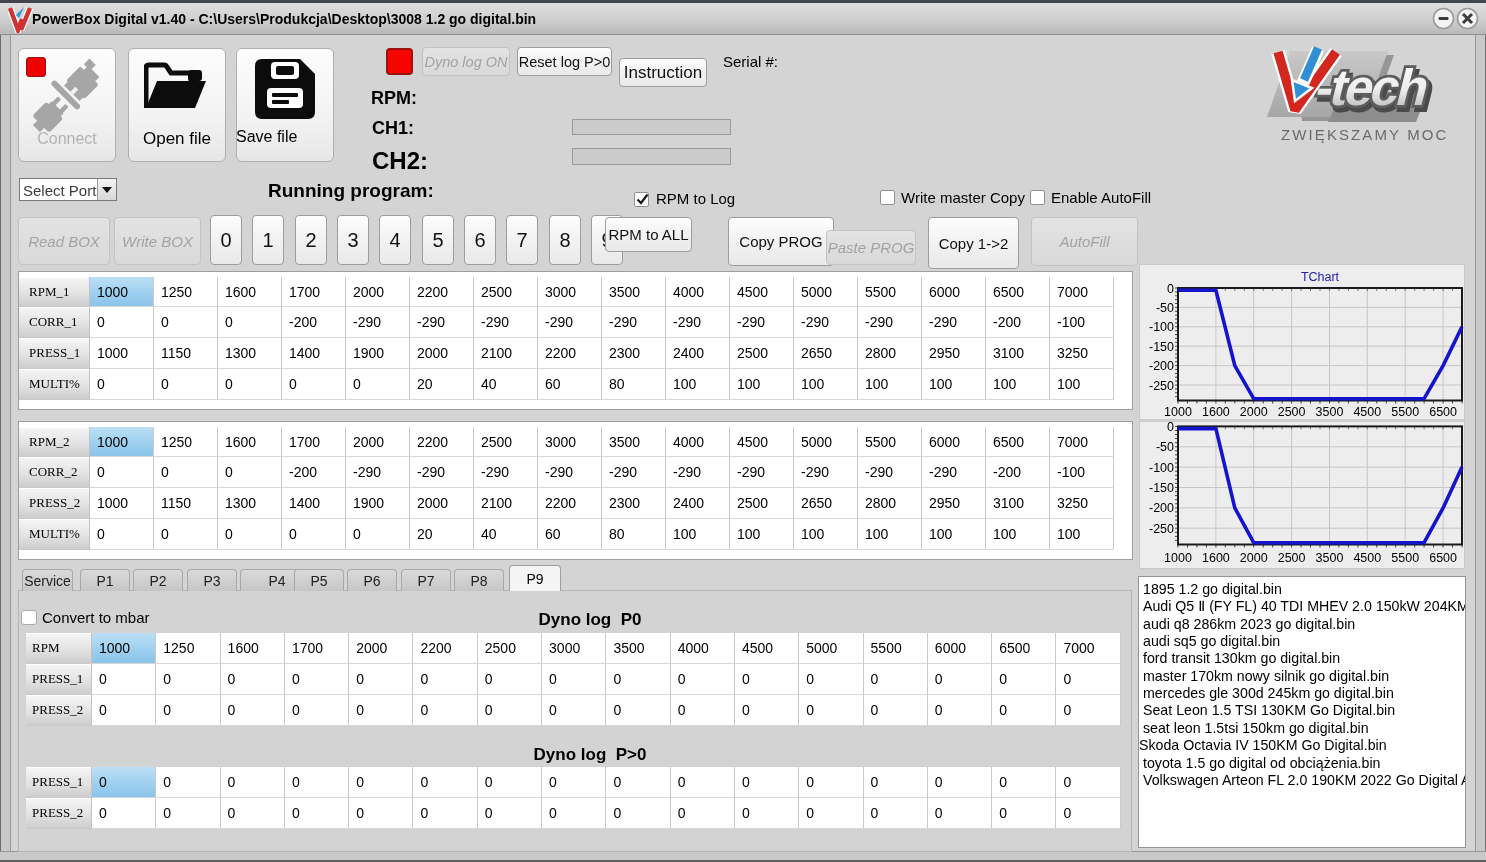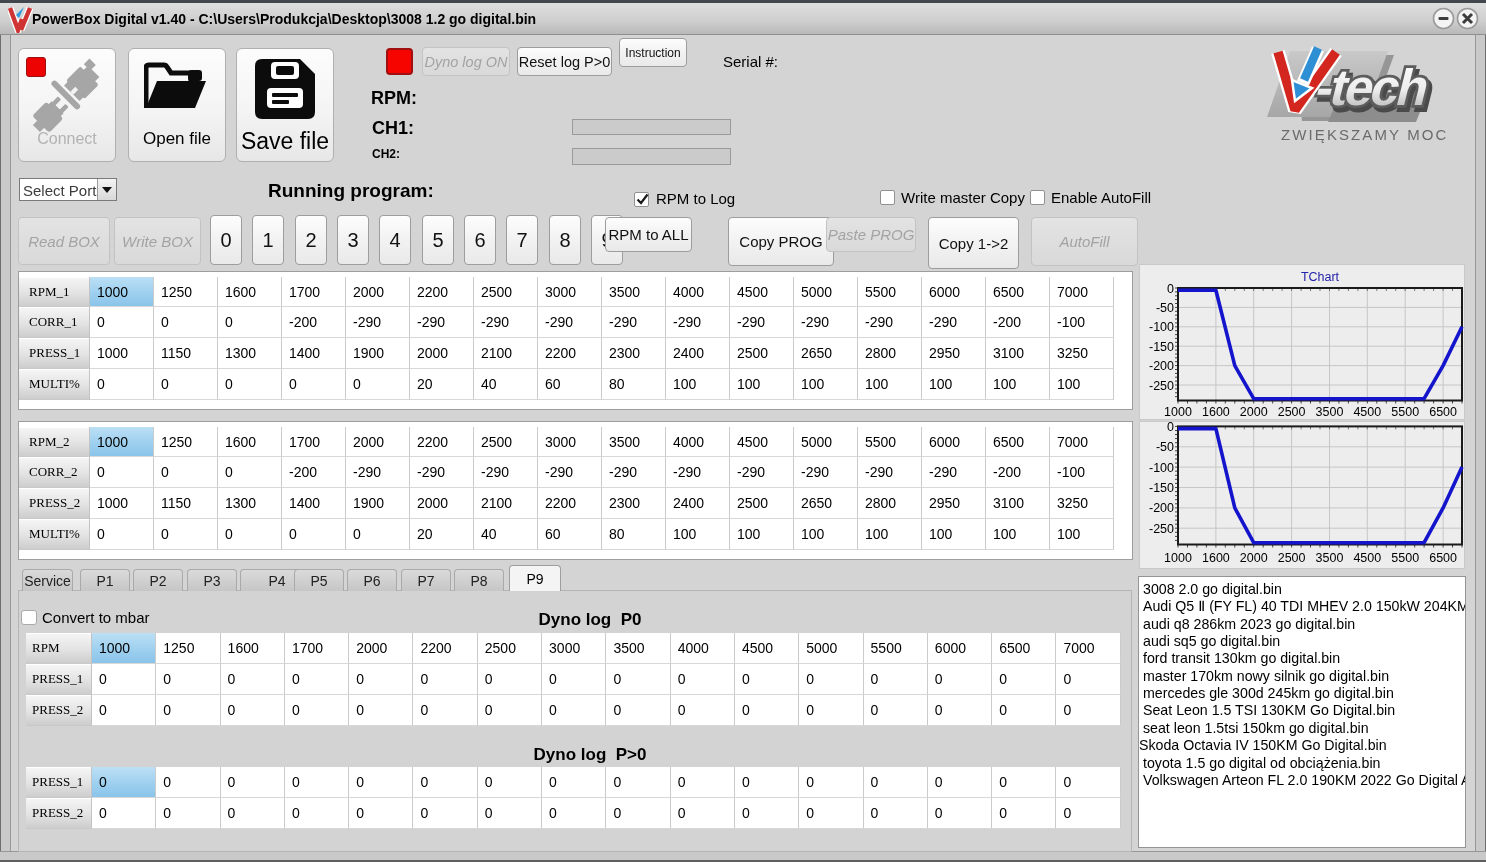--- a/index.html
+++ b/index.html
@@ -75,29 +75,29 @@
 <div class="abs" style="left:128px;top:129px;width:98px;text-align:center;font-size:17px;color:#000">Open file</div>
 <div class="bigbtn" style="left:236px;top:48px"></div>
 <svg class="abs" style="left:254px;top:58px" width="62" height="62" viewBox="0 0 62 62">
 <path d="M8,1 L46,1 L61,16 L61,54 Q61,61 54,61 L8,61 Q1,61 1,54 L1,8 Q1,1 8,1 Z" fill="#0c0c0c"></path>
 <rect x="17" y="4" width="28" height="17" rx="4" fill="#fff"></rect>
 <rect x="22" y="8" width="18" height="9" rx="2" fill="#0c0c0c"></rect>
 <rect x="13" y="30" width="36" height="20" rx="4" fill="#fff"></rect>
 <rect x="18" y="35" width="26" height="4" rx="1" fill="#0c0c0c"></rect>
 <rect x="18" y="42" width="17" height="4" rx="1" fill="#0c0c0c"></rect>
 </svg>
-<div class="abs" style="left:236px;top:128px;width:98px;text-align:center;font-size:23px;color:#000">Save file</div>
+<div class="abs" style="left:236px;top:128px;width:98px;text-align:left;font-size:16px;color:#000">Save file</div>
 <div class="abs" style="left:386px;top:48px;width:27px;height:27px;background:#f50400;border:2px solid #a01010;border-radius:4px"></div>
 <div class="btn dis" style="left:422px;top:47px;width:88px;height:29px;font-size:14.5px">Dyno log ON</div>
 <div class="btn" style="left:517px;top:47px;width:95px;height:29px;font-size:14.5px">Reset log P&gt;0</div>
-<div class="btn" style="left:619px;top:38px;width:68px;height:29px;font-size:12px">Instruction</div>
+<div class="btn" style="left:619px;top:58px;width:88px;height:29px;font-size:17px">Instruction</div>
 <div class="abs" style="left:723px;top:53px;font-size:15px;color:#000">Serial #:</div>
 <div class="abs" style="left:371px;top:88px;font-size:18px;font-weight:bold;color:#000">RPM:</div>
 <div class="abs" style="left:372px;top:118px;font-size:18px;font-weight:bold;color:#000">CH1:</div>
-<div class="abs" style="left:372px;top:147px;font-size:12px;font-weight:bold;color:#000">CH2:</div>
+<div class="abs" style="left:372px;top:147px;font-size:24px;font-weight:bold;color:#000">CH2:</div>
 <div class="abs" style="left:572px;top:119px;width:159px;height:16px;background:#cbcbcb;border:1px solid #9a9a9a"></div>
 <div class="abs" style="left:572px;top:148px;width:159px;height:17px;background:#cbcbcb;border:1px solid #9a9a9a"></div>
 <div class="abs" style="left:19px;top:178px;width:98px;height:23px;background:#fff;border:1px solid #7a7a7a"></div>
 <div class="abs" style="left:23px;top:182px;font-size:15px;color:#3c3c3c">Select Port</div>
 <div class="abs" style="left:97px;top:179px;width:19px;height:21px;background:linear-gradient(180deg,#f4f4f4,#d8d8d8);border-left:1px solid #9a9a9a;display:flex;align-items:center;justify-content:center">
     <svg width="10" height="6" viewBox="0 0 10 6">
       <path d="M0,0 L10,0 L5,6 Z" fill="#111"></path>
     </svg>
   </div>
 <div class="abs" style="left:268px;top:180px;font-size:19px;font-weight:bold;color:#000">Running program:</div>
@@ -145,21 +145,21 @@
 <div class="btn" style="left:295px;top:215px;width:32px;height:50px;font-size:20px">2</div>
 <div class="btn" style="left:337px;top:215px;width:32px;height:50px;font-size:20px">3</div>
 <div class="btn" style="left:379px;top:215px;width:32px;height:50px;font-size:20px">4</div>
 <div class="btn" style="left:422px;top:215px;width:32px;height:50px;font-size:20px">5</div>
 <div class="btn" style="left:464px;top:215px;width:32px;height:50px;font-size:20px">6</div>
 <div class="btn" style="left:506px;top:215px;width:32px;height:50px;font-size:20px">7</div>
 <div class="btn" style="left:549px;top:215px;width:32px;height:50px;font-size:20px">8</div>
 <div class="btn" style="left:591px;top:215px;width:32px;height:50px;font-size:20px">9</div>
 <div class="btn" style="left:605px;top:217px;width:87px;height:35px;font-size:15px">RPM to ALL</div>
 <div class="btn" style="left:728px;top:217px;width:106px;height:49px;font-size:15px">Copy PROG</div>
-<div class="btn dis" style="left:826px;top:217px;width:90px;height:35px;font-size:15px">Paste PROG</div>
+<div class="btn dis" style="left:826px;top:230px;width:90px;height:35px;font-size:15px">Paste PROG</div>
 <div class="btn" style="left:928px;top:217px;width:91px;height:52px;font-size:15px">Copy 1-&gt;2</div>
 <div class="btn dis" style="left:1031px;top:217px;width:107px;height:49px;font-size:15px">AutoFill</div>
 <div class="abs" style="left:18px;top:271px;width:1115px;height:139px;background:#fff;border:1px solid #9e9e9e"></div>
 <div class="grow" style="left:19px;top:277px;height:30px">
     <div class="hc" style="width:71px;padding-left:10px">RPM_1</div>
     <div class="c blue" style="width:64px;padding-left:7px">1000</div>
     <div class="c" style="width:64px;padding-left:7px">1250</div>
     <div class="c" style="width:64px;padding-left:7px">1600</div>
     <div class="c" style="width:64px;padding-left:7px">1700</div>
     <div class="c" style="width:64px;padding-left:7px">2000</div>
@@ -658,21 +658,21 @@
 <text x="39.0" y="141" text-anchor="middle" class="axlab">1000</text>
 <text x="76.9" y="141" text-anchor="middle" class="axlab">1600</text>
 <text x="114.7" y="141" text-anchor="middle" class="axlab">2000</text>
 <text x="152.6" y="141" text-anchor="middle" class="axlab">2500</text>
 <text x="190.5" y="141" text-anchor="middle" class="axlab">3500</text>
 <text x="228.3" y="141" text-anchor="middle" class="axlab">4500</text>
 <text x="266.2" y="141" text-anchor="middle" class="axlab">5500</text>
 <text x="304.1" y="141" text-anchor="middle" class="axlab">6500</text>
 </svg>
 <div class="abs" style="left:1138px;top:576px;width:328px;height:272px;background:#fff;border:1px solid #949494;overflow:hidden">
-<div style="position:absolute;left:4px;top:4px;font-size:14.2px;white-space:nowrap;color:#000">3008 2.0 go digital.bin</div>
+<div style="position:absolute;left:4px;top:4px;font-size:14.2px;white-space:nowrap;color:#000">1895 1.2 go digital.bin</div>
 <div style="position:absolute;left:4px;top:21px;font-size:14.2px;white-space:nowrap;color:#000">Audi Q5 Ⅱ (FY FL) 40 TDI MHEV 2.0 150kW 204KM (</div>
 <div style="position:absolute;left:4px;top:39px;font-size:14.2px;white-space:nowrap;color:#000">audi q8 286km 2023 go digital.bin</div>
 <div style="position:absolute;left:4px;top:56px;font-size:14.2px;white-space:nowrap;color:#000">audi sq5 go digital.bin</div>
 <div style="position:absolute;left:4px;top:73px;font-size:14.2px;white-space:nowrap;color:#000">ford transit 130km go digital.bin</div>
 <div style="position:absolute;left:4px;top:91px;font-size:14.2px;white-space:nowrap;color:#000">master 170km nowy silnik go digital.bin</div>
 <div style="position:absolute;left:4px;top:108px;font-size:14.2px;white-space:nowrap;color:#000">mercedes gle 300d 245km go digital.bin</div>
 <div style="position:absolute;left:4px;top:125px;font-size:14.2px;white-space:nowrap;color:#000">Seat Leon 1.5 TSI 130KM Go Digital.bin</div>
 <div style="position:absolute;left:4px;top:143px;font-size:14.2px;white-space:nowrap;color:#000">seat leon 1.5tsi 150km go digital.bin</div>
 <div style="position:absolute;left:0;top:160px;font-size:14.2px;white-space:nowrap;color:#000">Skoda Octavia IV 150KM Go Digital.bin</div>
 <div style="position:absolute;left:4px;top:178px;font-size:14.2px;white-space:nowrap;color:#000">toyota 1.5 go digital od obciążenia.bin</div>

